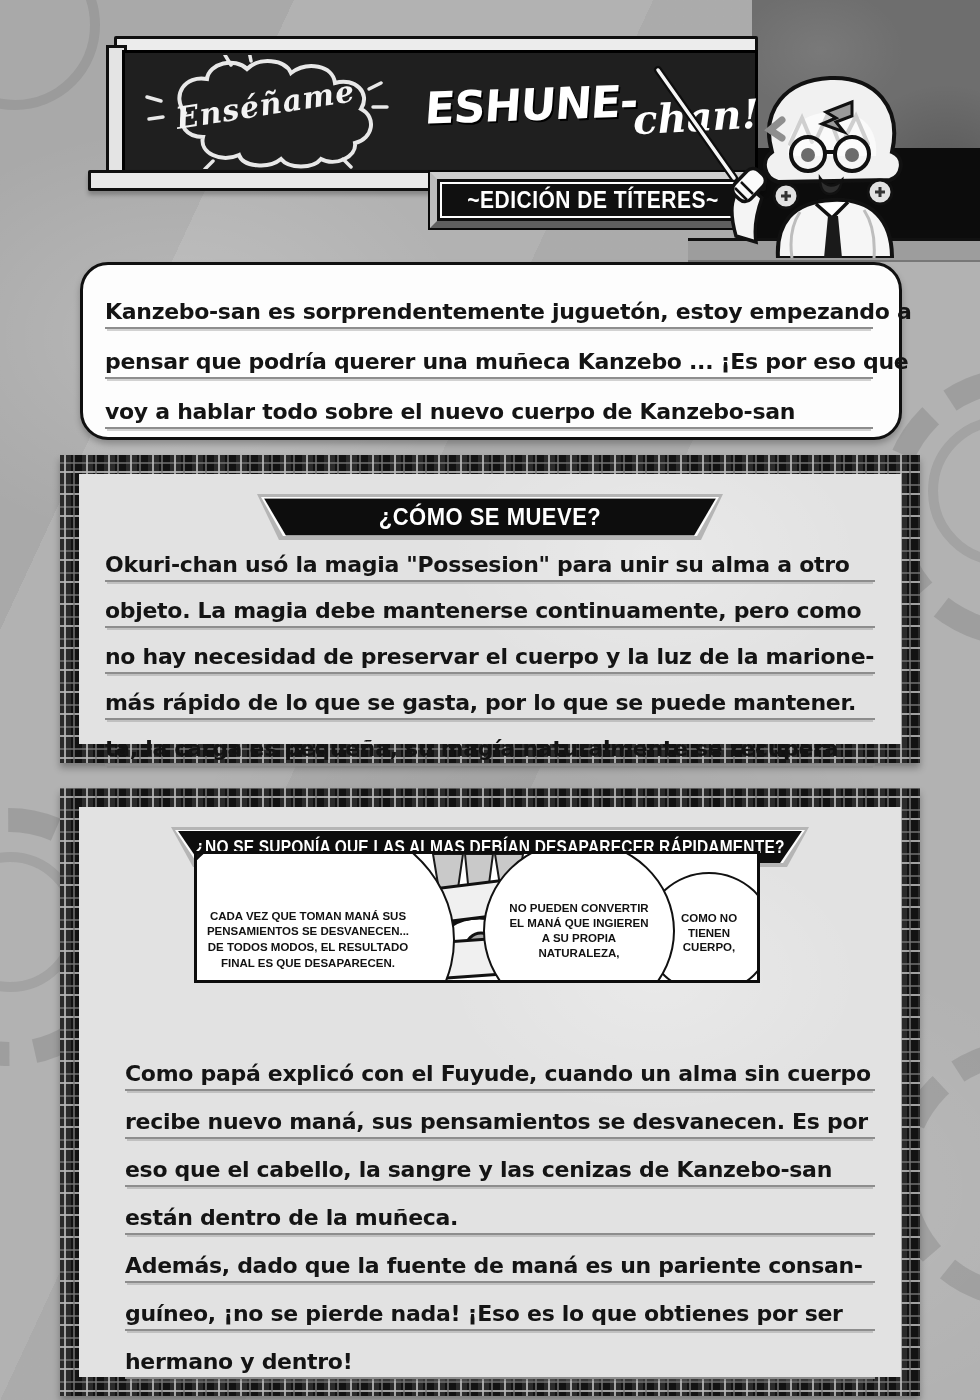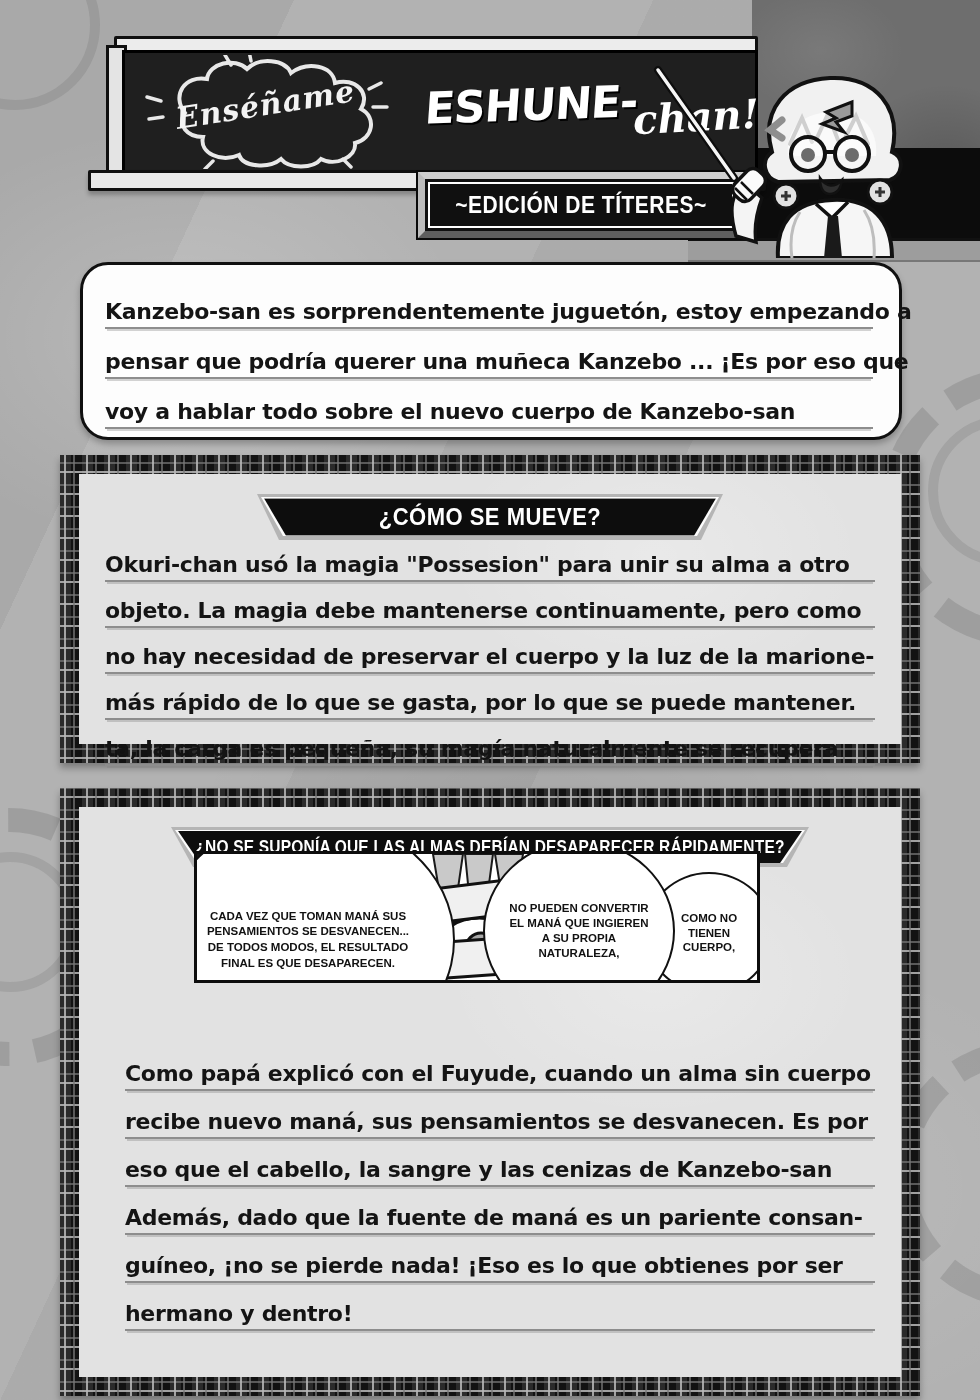--- a/index.html
+++ b/index.html
@@ -30,21 +30,21 @@
   .board-tray{position:absolute;left:-18px;right:-8px;top:134px;height:15px;background:#e9e9e9;border:3px solid #101010;border-radius:2px;box-shadow:0 4px 4px rgba(0,0,0,.25);}
 
   .doodle{position:absolute;left:18px;top:2px;width:300px;height:114px;}
   .doodle-label{position:absolute;left:50px;top:34px;transform:rotate(-9deg);color:#f3f3f3;
     font-size:30px;font-style:italic;font-weight:600;letter-spacing:1px;font-family:"DejaVu Serif",serif;}
   .title-main{position:absolute;left:300px;top:26px;color:#fff;font-size:44px;font-weight:900;
     transform:rotate(-2deg) skewX(-6deg);letter-spacing:-1px;text-shadow:2px 2px 0 #000;}
   .title-suffix{position:absolute;left:508px;top:40px;color:#fff;font-size:40px;font-weight:600;
     font-style:italic;transform:rotate(-3deg);font-family:"DejaVu Serif",serif;}
 
-  .edition-banner{position:absolute;left:418px;top:172px;width:326px;height:66px;background:#101010;
+  .edition-banner{position:absolute;left:430px;top:172px;width:326px;height:56px;background:#101010;
     border:7px solid;border-color:#cfcfcf #7f7f7f #5f5f5f #bdbdbd;box-shadow:0 0 0 2px #0a0a0a;box-sizing:border-box;}
   .edition-inner{position:absolute;inset:3px;border:2px solid #fff;display:flex;align-items:center;justify-content:center;}
   .edition-text{color:#fff;font-weight:700;font-size:21px;letter-spacing:.5px;white-space:nowrap;
     font-family:"Liberation Sans",sans-serif;transform:scaleY(1.15);}
 
   .teacher{position:absolute;left:640px;top:36px;width:340px;height:222px;}
 
   
   .intro-box{position:absolute;left:80px;top:262px;width:822px;height:178px;background:#fdfdfd;
     border:3.5px solid #101010;border-radius:28px;box-sizing:border-box;box-shadow:0 4px 6px rgba(0,0,0,.25);
@@ -249,20 +249,21 @@
         </div>
         <div class="bubble bub-mid">
           <p style="max-width:140px;">NO PUEDEN CONVERTIR EL MANÁ QUE INGIEREN A SU PROPIA NATURALEZA,</p>
         </div>
       </div>
 
       <div class="sec-lines" style="top:236px;margin-left:20px;">
         <div class="nb-line">Como papá explicó con el Fuyude, cuando un alma sin cuerpo</div>
         <div class="nb-line">recibe nuevo maná, sus pensamientos se desvanecen. Es por</div>
         <div class="nb-line">eso que el cabello, la sangre y las cenizas de Kanzebo-san</div>
+        <div class="nb-line">están dentro de la muñeca.</div>
         <div class="nb-line">Además, dado que la fuente de maná es un pariente consan-</div>
         <div class="nb-line">guíneo, ¡no se pierde nada! ¡Eso es lo que obtienes por ser</div>
         <div class="nb-line">hermano y dentro!</div>
       </div>
     </div>
   </div>
 
 </div>
 
 </body></html>

